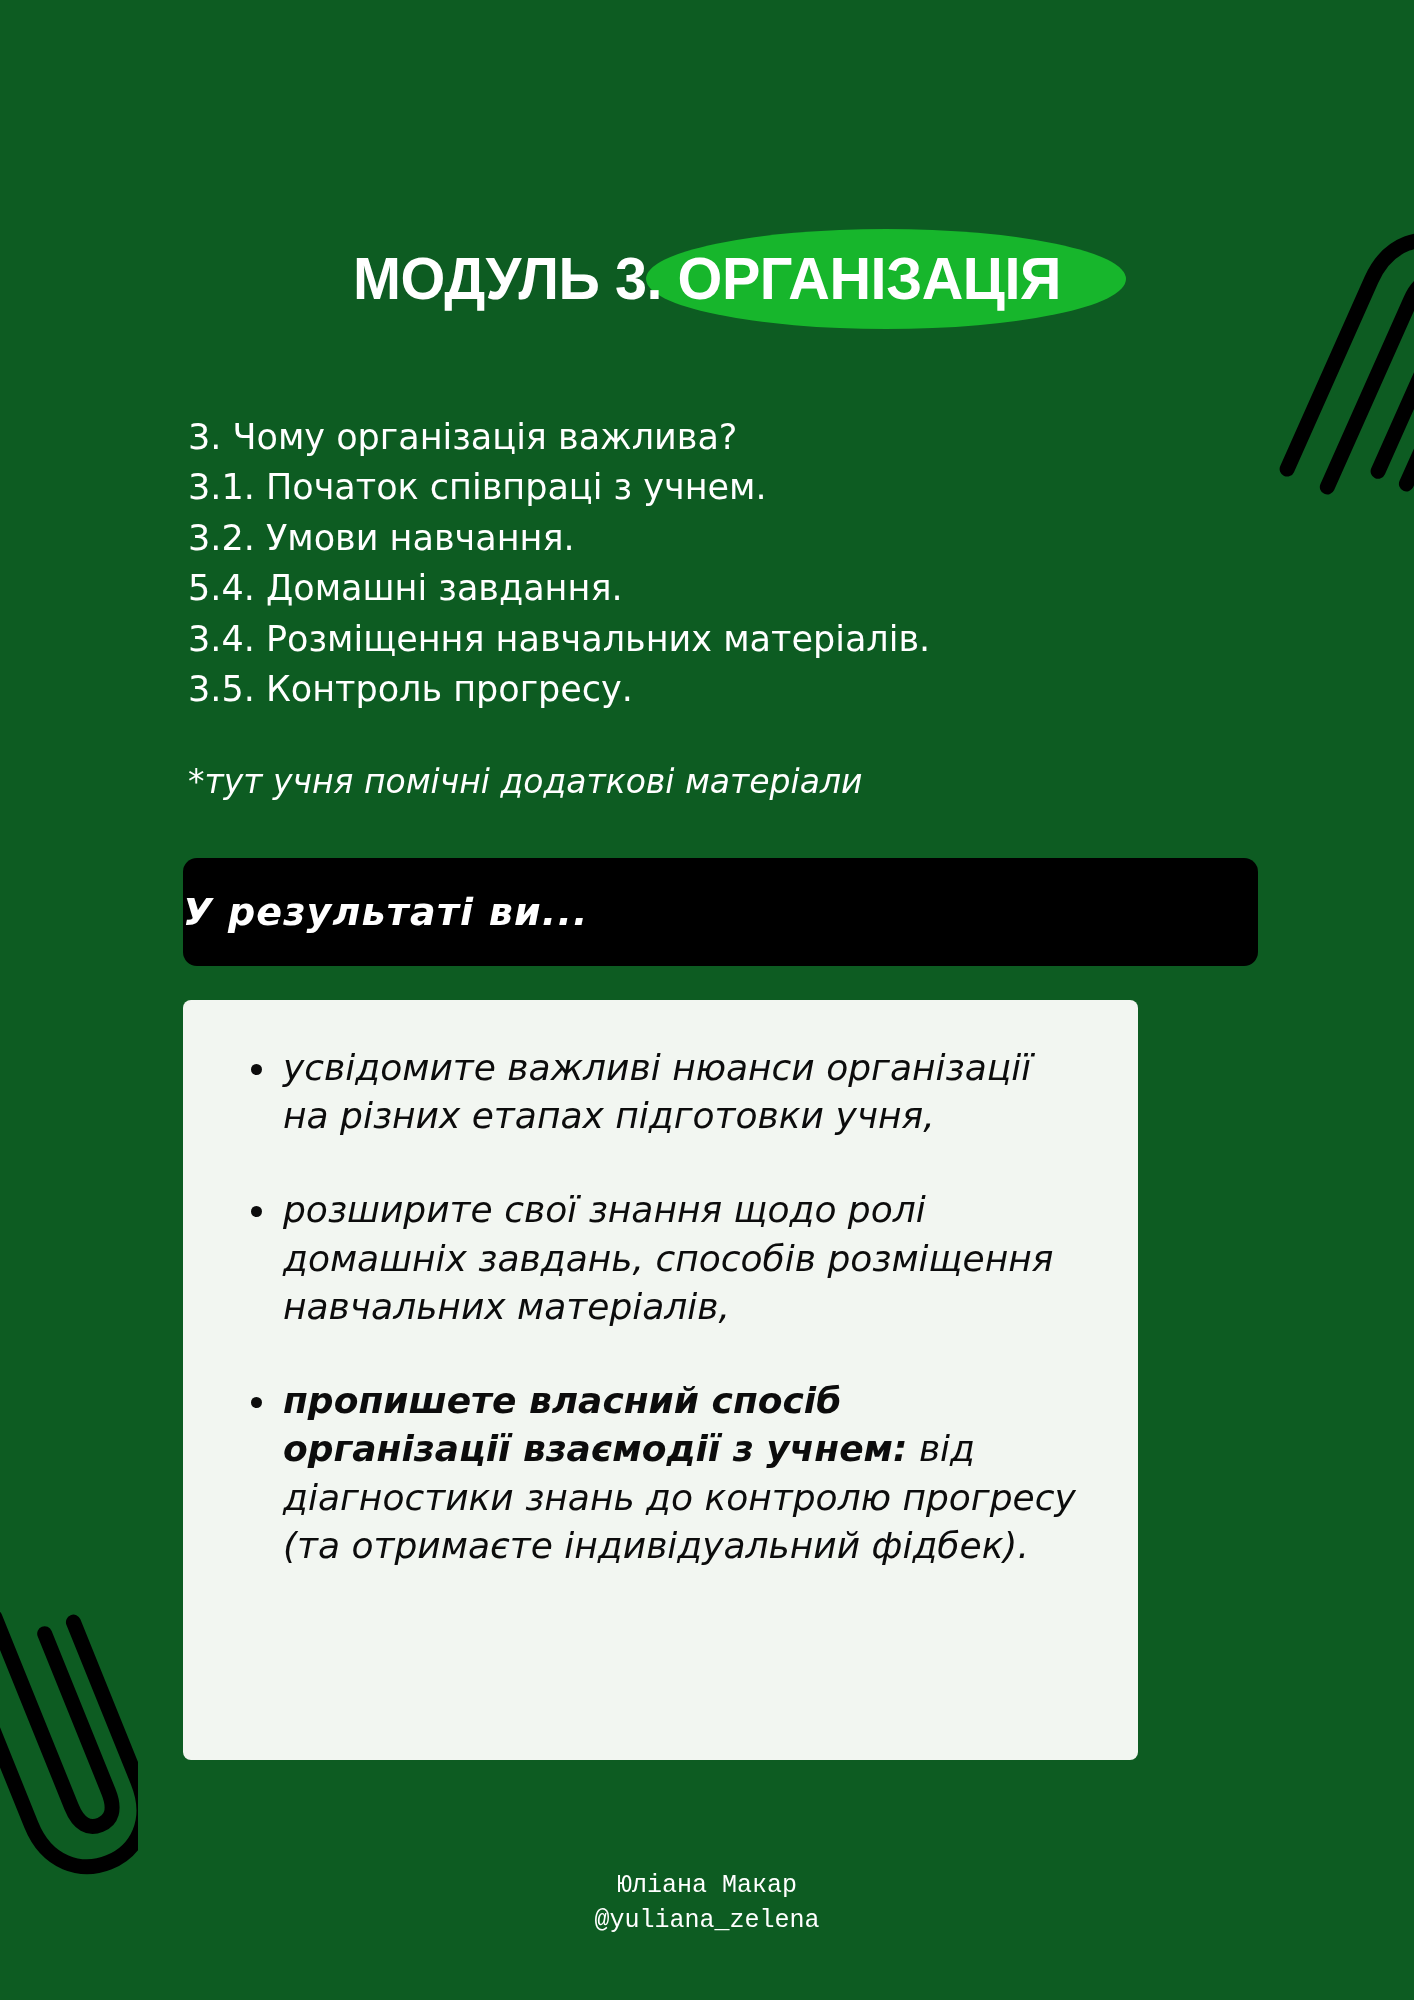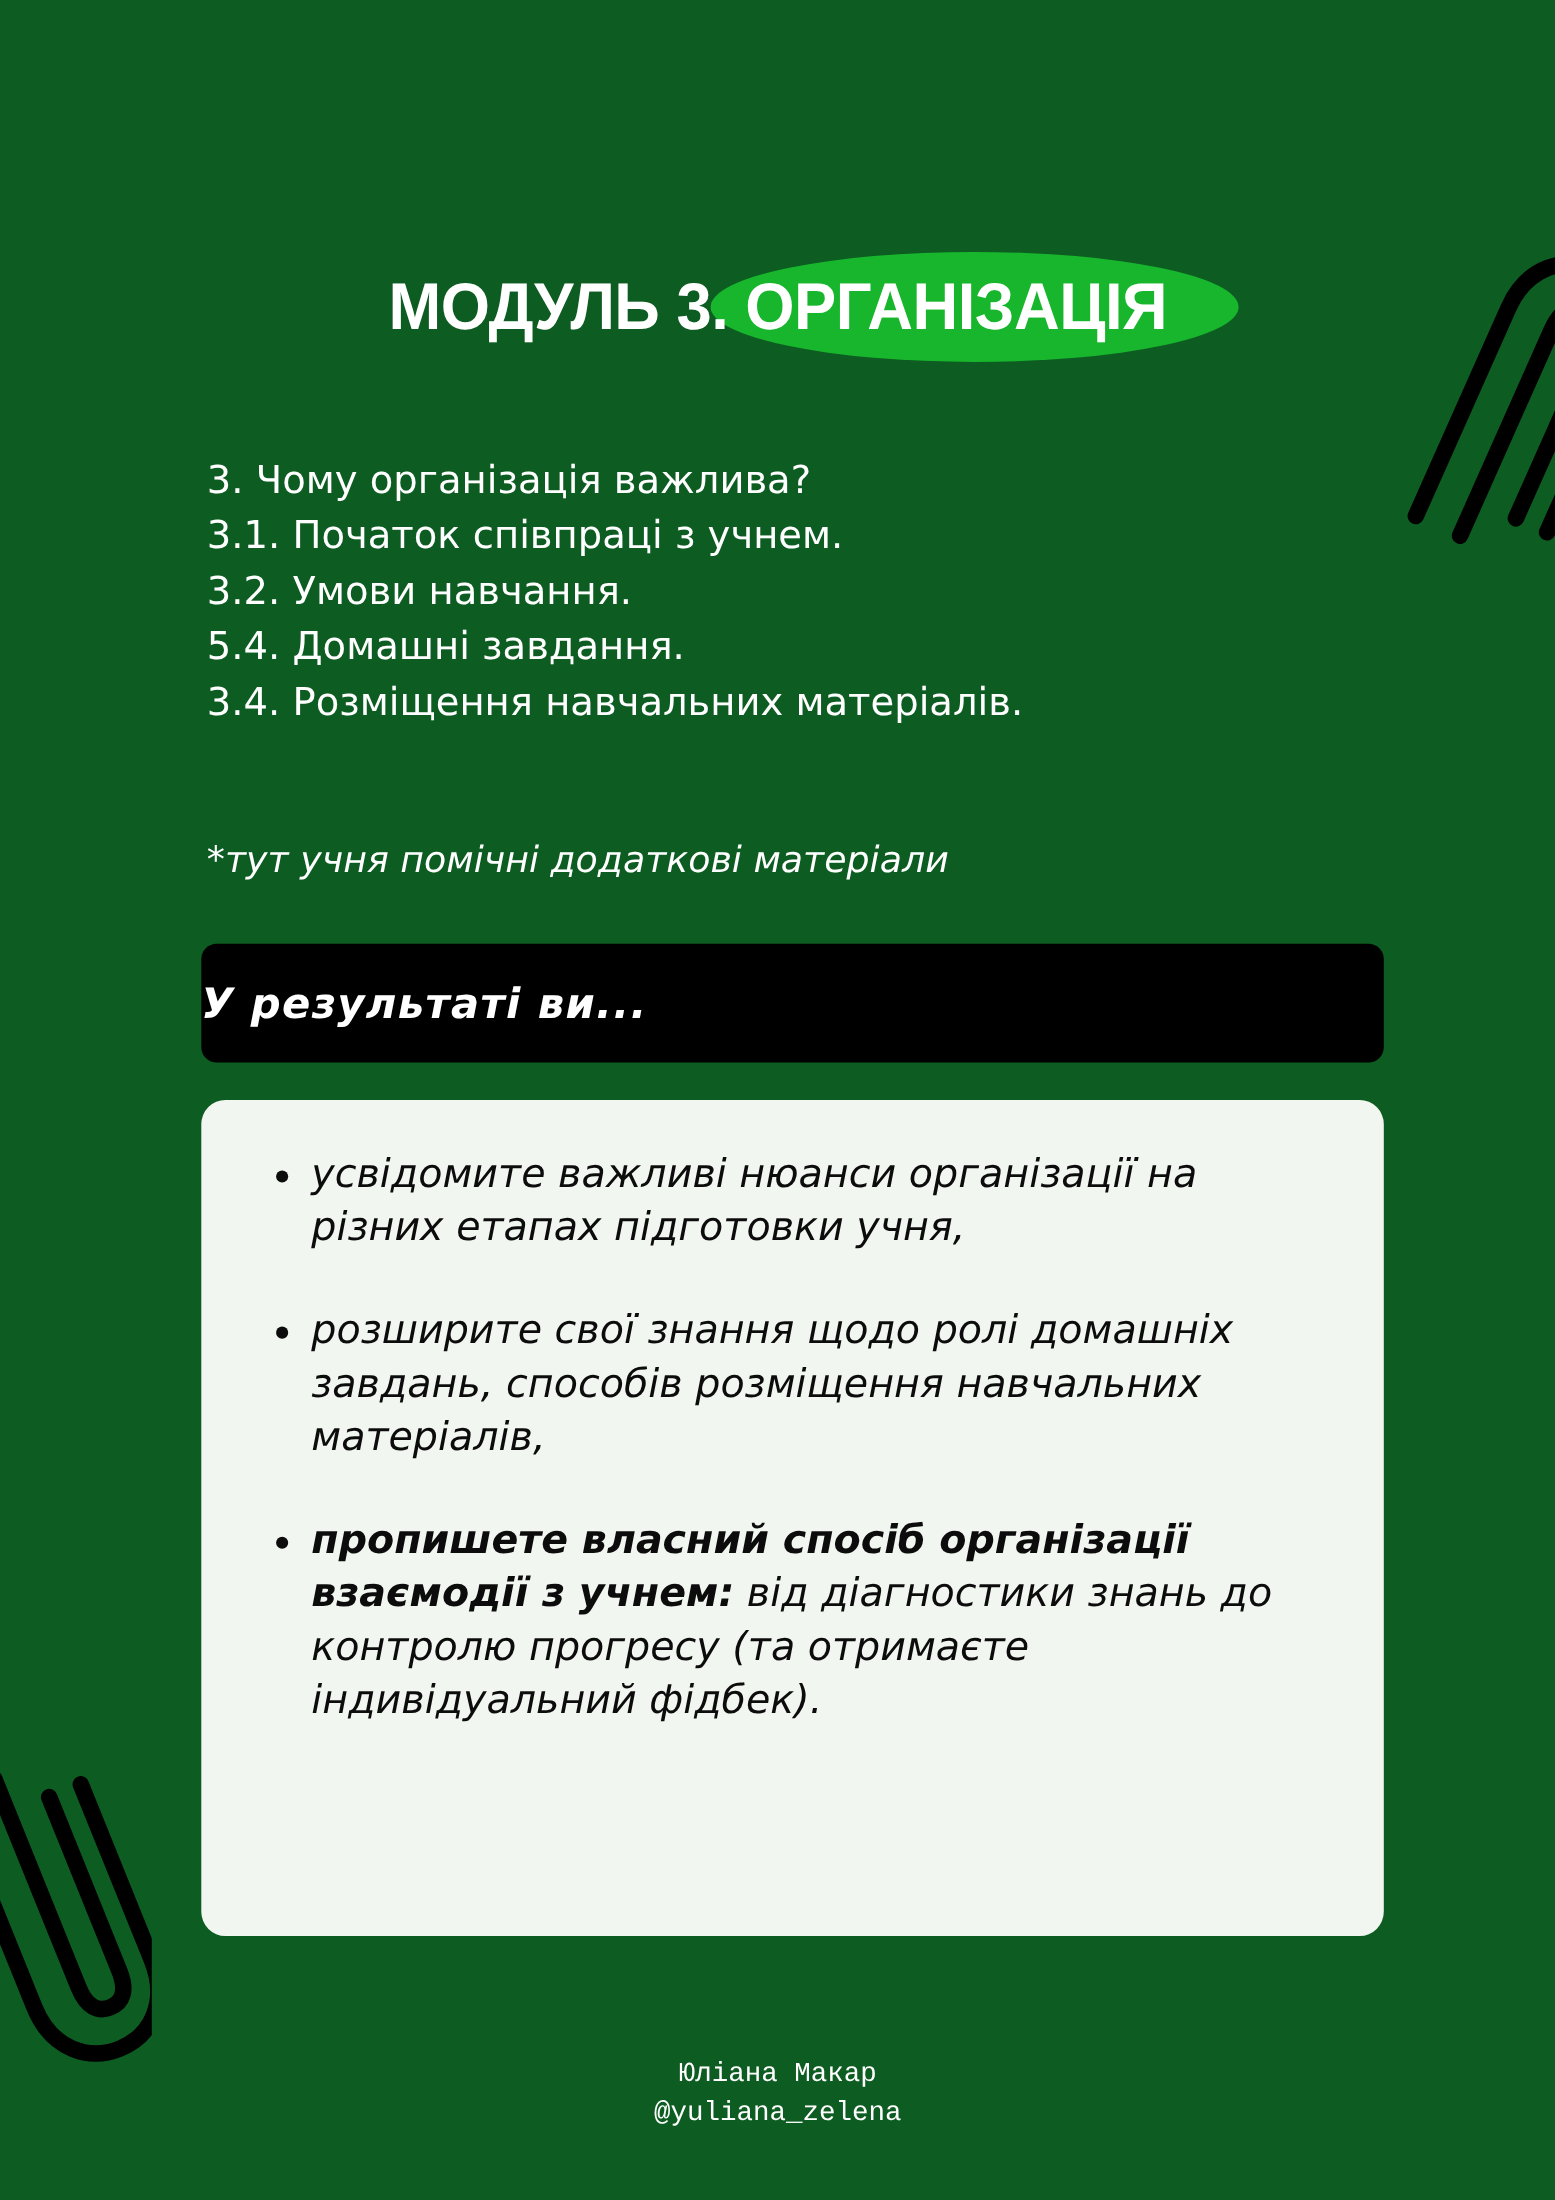--- a/index.html
+++ b/index.html
@@ -121,24 +121,24 @@
     font-weight: 700;
     letter-spacing: 1.2px;
     font-family: "DejaVu Sans", sans-serif;
   }
 
   
   .card {
     position: absolute;
     left: 183px;
     top: 1000px;
-    width: 1075px;
+    width: 955px;
     height: 760px;
     background: #f2f6f1;
-    border-radius: 22px;
+    border-radius: 8px;
     box-sizing: border-box;
     padding: 44px 58px 46px 58px;
   }
   .card-list {
     margin: 0;
     padding: 0;
     list-style: none;
   }
   .card-list li {
     position: relative;
@@ -204,20 +204,21 @@
     <div class="title-ellipse"></div>
     <div class="title-text">МОДУЛЬ 3. ОРГАНІЗАЦІЯ</div>
   </div>
 
   <div class="outline">
     <div class="outline-item">3. Чому організація важлива?</div>
     <div class="outline-item">3.1. Початок співпраці з учнем.</div>
     <div class="outline-item">3.2. Умови навчання.</div>
     <div class="outline-item">5.4. Домашні завдання.</div>
     <div class="outline-item">3.4. Розміщення навчальних матеріалів.</div>
+    <div class="outline-item">3.5. Контроль прогресу.</div>
   </div>
 
   <div class="note">*тут учня помічні додаткові матеріали</div>
 
   <div class="banner">
     <span class="banner-text">У результаті ви...</span>
   </div>
 
   <div class="card">
     <ul class="card-list">

